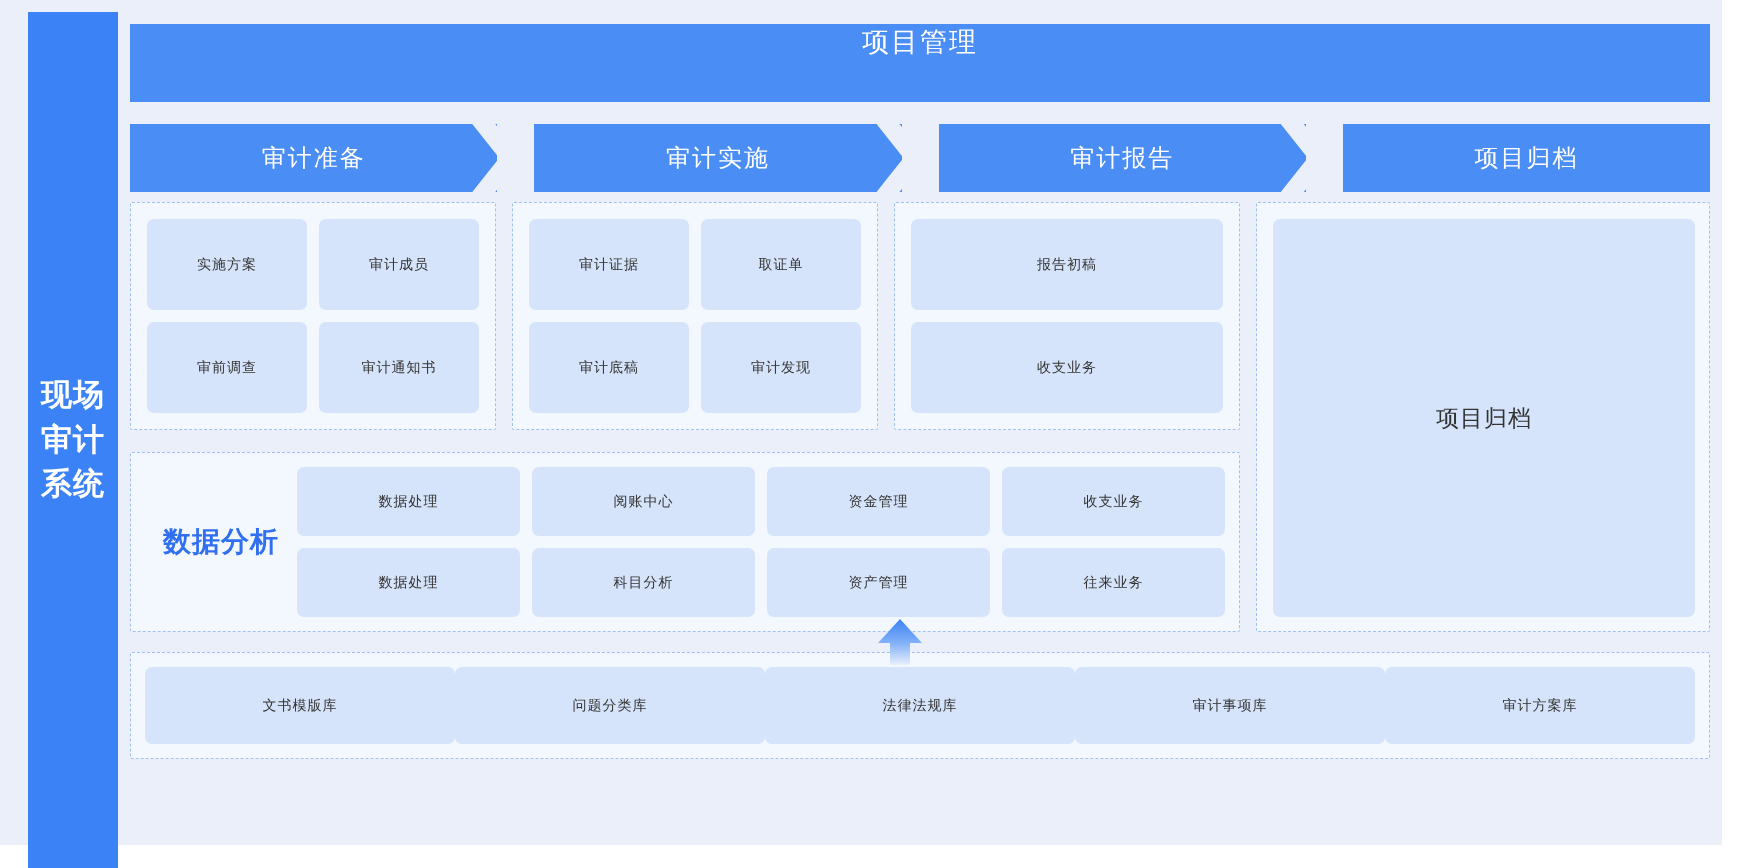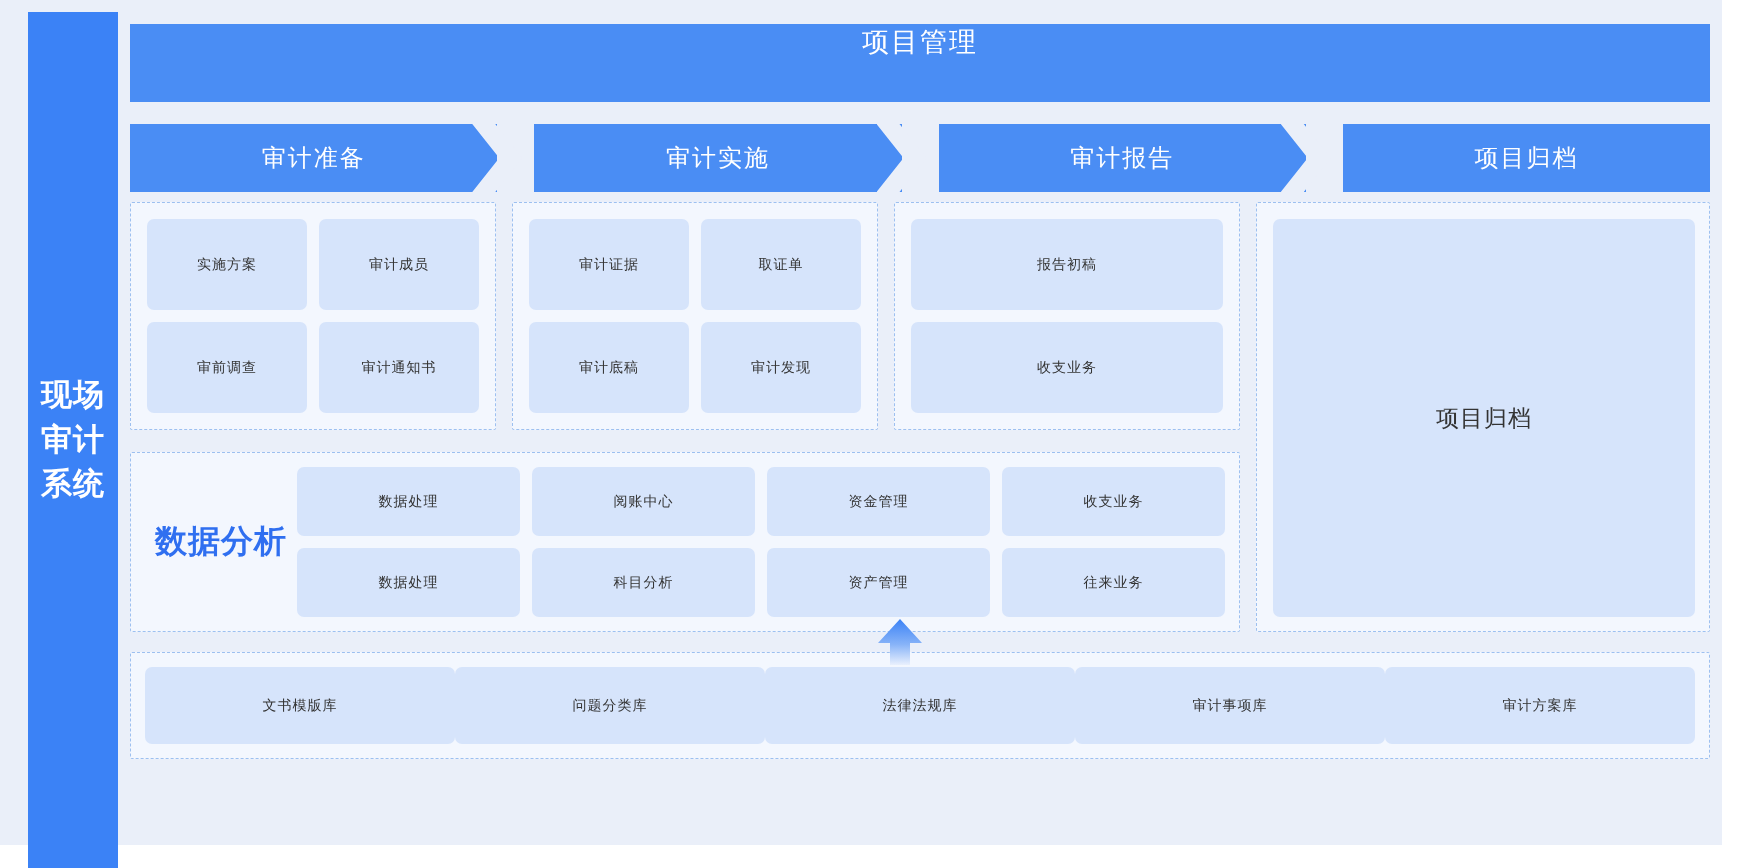--- a/index.html
+++ b/index.html
@@ -171,21 +171,21 @@
     position: absolute;
     inset: 14px;
     display: flex;
     align-items: center;
   }
   .data-label {
     width: 152px;
     flex: 0 0 152px;
     text-align: center;
     color: #2f6ff0;
-    font-size: 32px;
+    font-size: 28px;
     font-weight: bold;
     letter-spacing: 1px;
   }
   .data-grid {
     flex: 1 1 auto;
     display: grid;
     grid-template-columns: repeat(4, 1fr);
     grid-template-rows: 1fr 1fr;
     gap: 12px;
     height: 100%;

